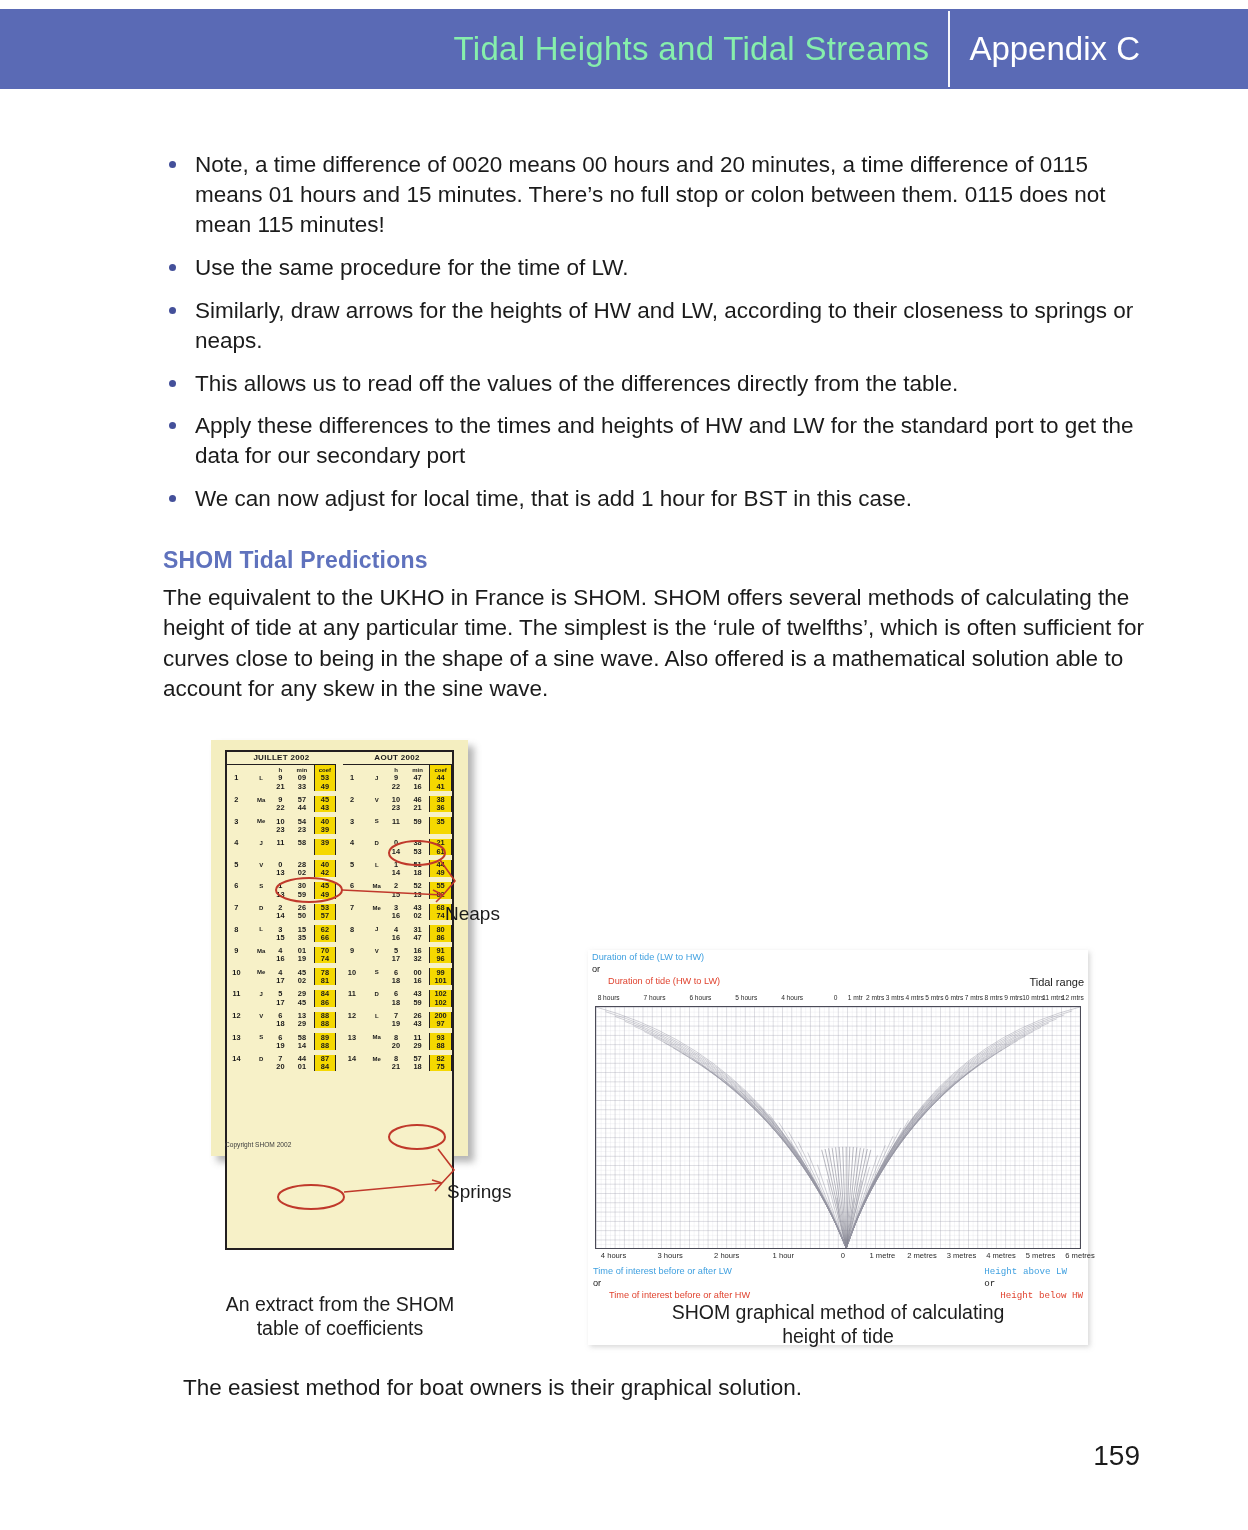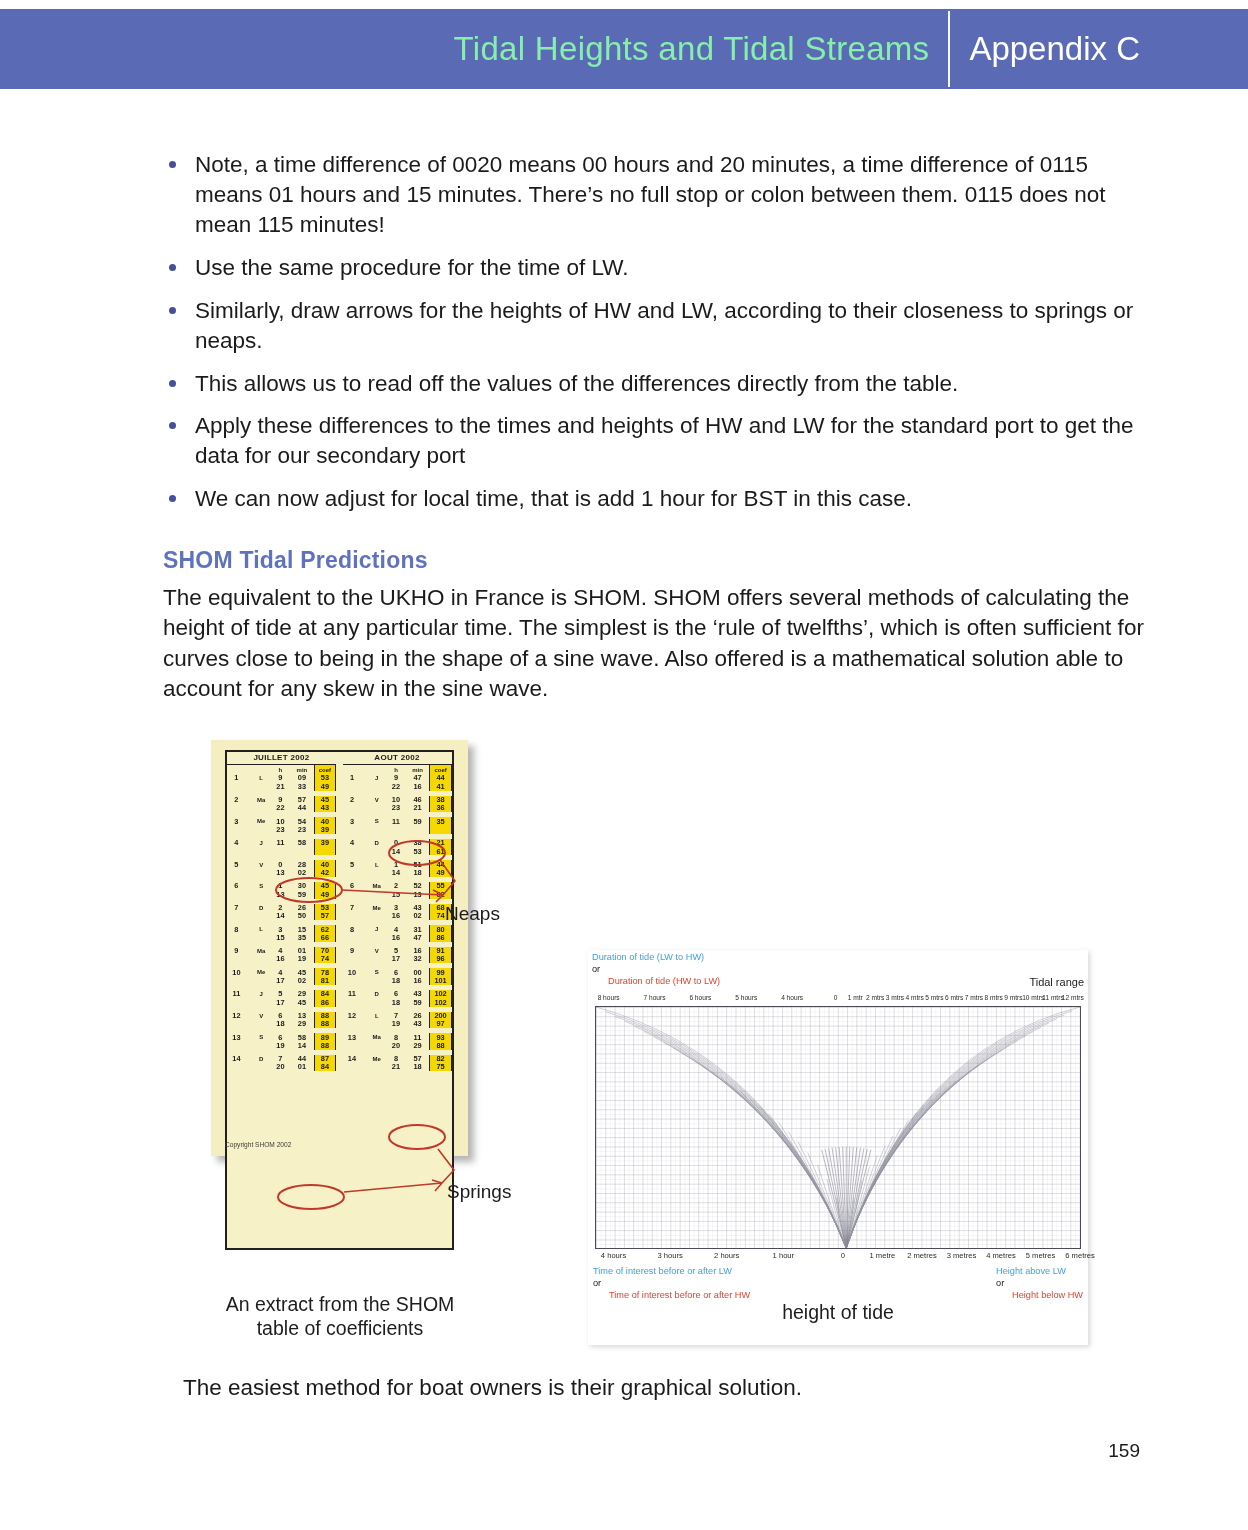--- a/index.html
+++ b/index.html
@@ -282,21 +282,21 @@
     overflow: hidden;
   }
   .g-bottom-labels {
     position: absolute;
     left: 5px;
     top: 316px;
     width: 492px;
   }
   .g-bl-left { position: absolute; left: 0; top: 0; }
   .g-bl-right { position: absolute; right: 2px; top: 0; text-align: left; }
-  .g-bl-right .g-lbl { text-align: left; }
+  .g-bl-right .g-lbl { text-align: left; font-family: Liberation Mono, monospace; }
   .fig-right-caption {
     position: absolute;
     left: 15px;
     top: 351px;
     width: 470px;
     text-align: center;
     font-size: 19.5px;
     color: #1d1d1d;
     line-height: 1.22;
   }
@@ -306,21 +306,21 @@
     position: absolute;
     left: 183px;
     top: 1375px;
     font-size: 22.5px;
     color: #1b1b1b;
   }
   .page-number {
     position: absolute;
     right: 108px;
     top: 1440px;
-    font-size: 19px;
+    font-size: 28px;
     color: #1b1b1b;
   }
 </style>
 </head>
 <body>
 
 <div class="page">
 
   <div class="header-band">
     <div class="header-inner">
@@ -945,20 +945,21 @@
           </div>
           <div class="g-bl-right">
             <div class="g-lbl g-blue">Height above LW</div>
             <div class="g-lbl g-black">or</div>
             <div class="g-lbl g-red">Height below HW</div>
           </div>
         </div>
       </div>
 
       <div class="fig-right-caption">
+        <div>SHOM graphical method of calculating</div>
         <div>height of tide</div>
       </div>
     </div>
 
   </div>
 
   <div class="closing-line">The easiest method for boat owners is their graphical solution.</div>
   <div class="page-number">159</div>
 
 </div>

